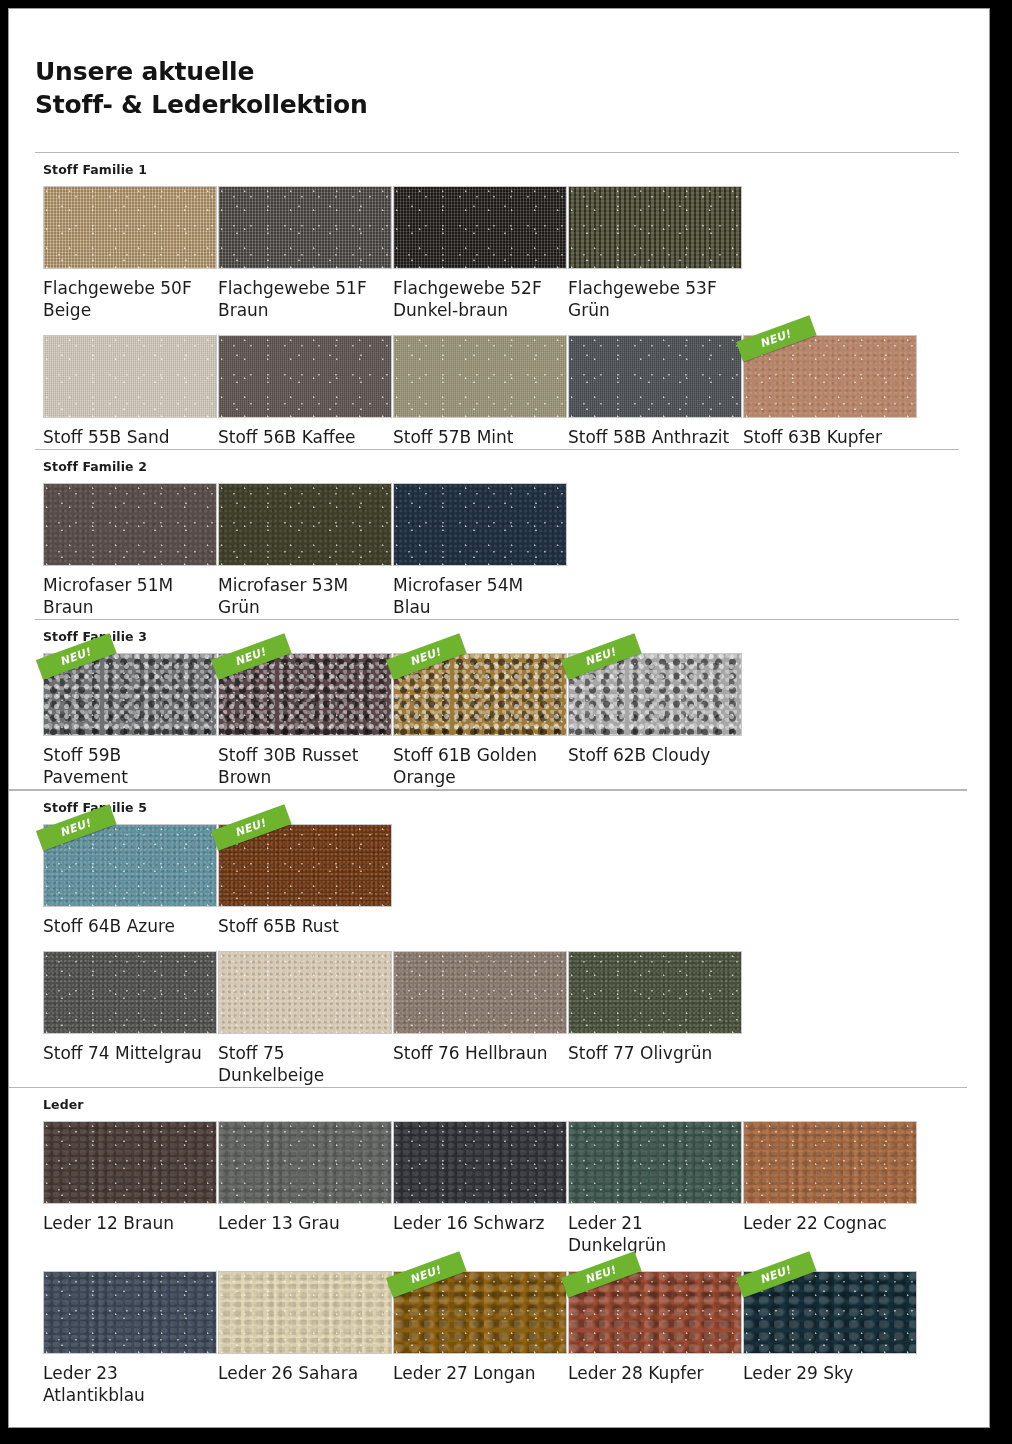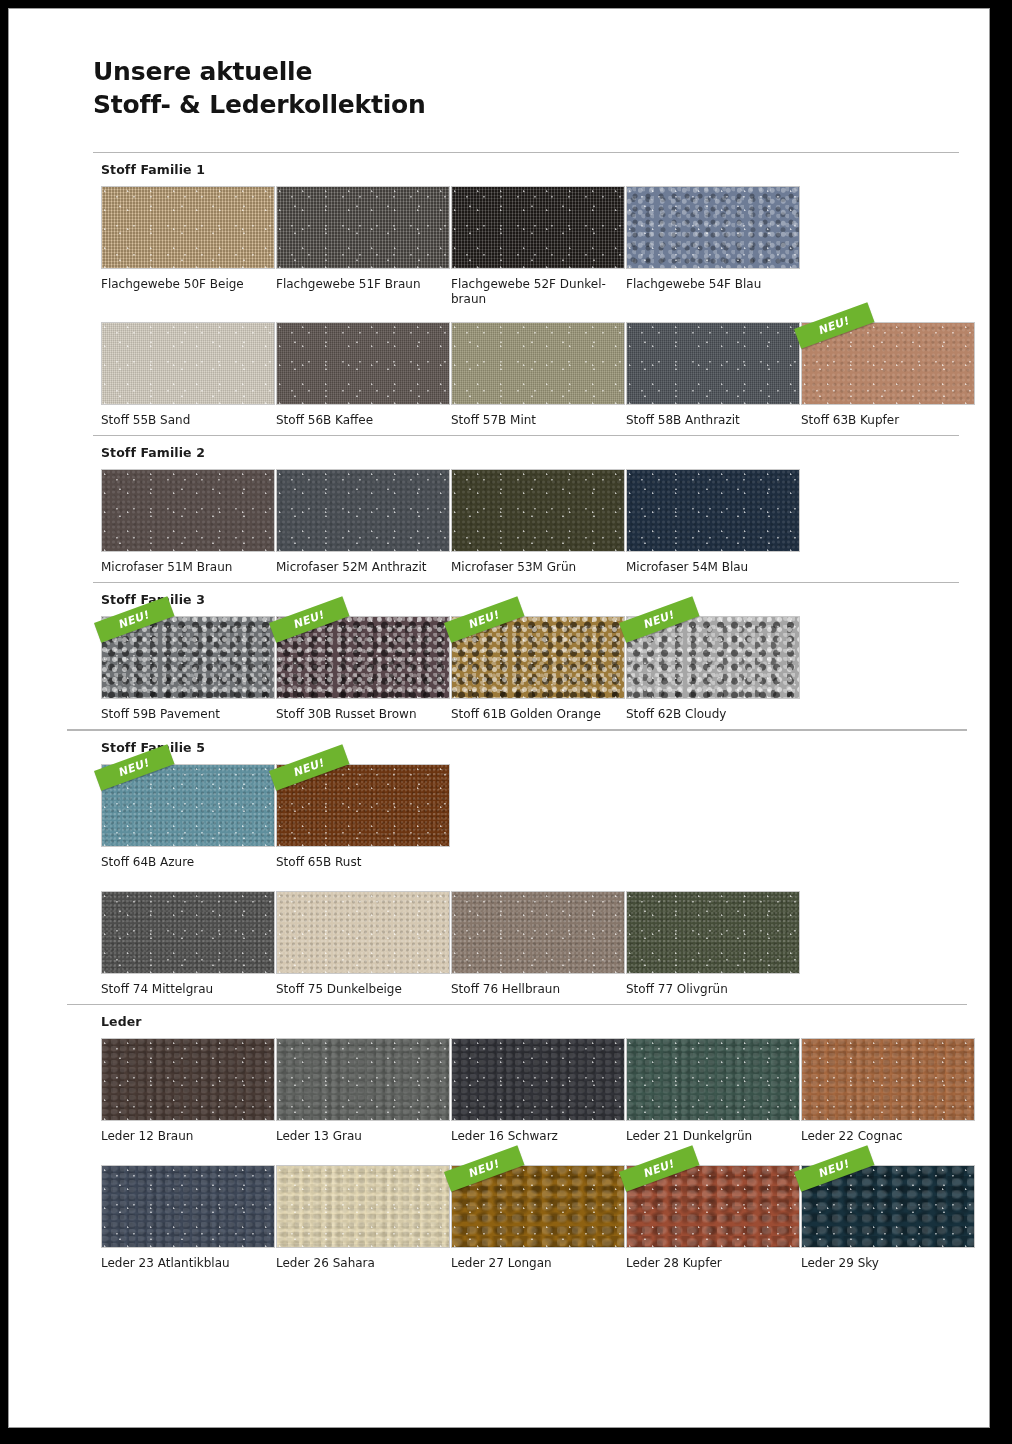--- a/index.html
+++ b/index.html
@@ -13,21 +13,21 @@
     position: absolute;
     left: 8px; top: 8px;
     width: 982px; height: 1420px;
     background: #ffffff;
     border: 1px solid #9a9a9a;
     overflow: hidden;
   }
   .inner {
     position: absolute;
     left: 0; top: 0; right: 0; bottom: 0;
-    padding: 46px 30px 20px 84px;
+    padding: 46px 30px 20px 26px;
   }
   h1.title {
     font-size: 25px;
     font-weight: bold;
     line-height: 1.33;
     letter-spacing: -0.2px;
     margin: 0 0 30px 0;
     color: #141414;
     white-space: pre-line;
   }
@@ -57,21 +57,21 @@
     width: 174px; height: 83px;
     border: 1px solid #c9c9c9;
     position: relative;
     overflow: visible;
     background-size: cover;
   }
   .swatch .tex {
     position: absolute; inset: 0; overflow: hidden;
   }
   .caption {
-    font-size: 12px;
+    font-size: 17px;
     color: #1c1c1c;
     line-height: 1.32;
     padding: 8px 6px 0 0;
     min-height: 30px;
   }
   .rowgap { height: 14px; }
 
   
   .ribbon {
     position: absolute;
@@ -186,24 +186,24 @@
               </div>
               <div class="caption">Flachgewebe 51F Braun</div>
             </div>
             <div class="cell">
               <div class="swatch speck t-weave" style="background: rgb(36, 32, 29);">
                 <div class="tex"></div>
               </div>
               <div class="caption">Flachgewebe 52F Dunkel-braun</div>
             </div>
             <div class="cell">
-              <div class="swatch speck t-boucle" style="background: rgb(110, 124, 150);">
-                <div class="tex"></div>
-              </div>
-              <div class="caption">Flachgewebe 54F Blau</div>
+              <div class="swatch speck t-rib" style="background: rgb(67, 66, 41);">
+                <div class="tex"></div>
+              </div>
+              <div class="caption">Flachgewebe 53F Grün</div>
             </div>
           </div>
           <div class="rowgap"></div>
           <div class="row">
             <div class="cell">
               <div class="swatch speck t-fine" style="background: rgb(212, 205, 192);">
                 <div class="tex"></div>
               </div>
               <div class="caption">Stoff 55B Sand</div>
             </div>
@@ -238,26 +238,20 @@
         </div>
         <div class="section">
           <hr class="sec-rule">
           <div class="sec-head">Stoff Familie 2</div>
           <div class="row">
             <div class="cell">
               <div class="swatch speck t-micro" style="background: rgb(86, 75, 72);">
                 <div class="tex"></div>
               </div>
               <div class="caption">Microfaser 51M Braun</div>
-            </div>
-            <div class="cell">
-              <div class="swatch speck t-micro" style="background: rgb(71, 76, 82);">
-                <div class="tex"></div>
-              </div>
-              <div class="caption">Microfaser 52M Anthrazit</div>
             </div>
             <div class="cell">
               <div class="swatch speck t-micro" style="background: rgb(61, 61, 40);">
                 <div class="tex"></div>
               </div>
               <div class="caption">Microfaser 53M Grün</div>
             </div>
             <div class="cell">
               <div class="swatch speck t-micro" style="background: rgb(30, 45, 63);">
                 <div class="tex"></div>

